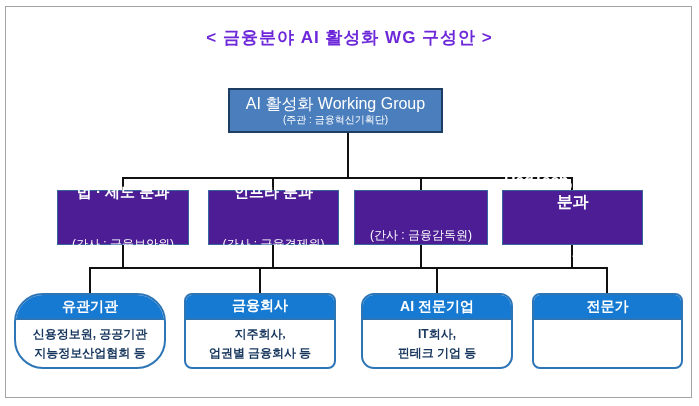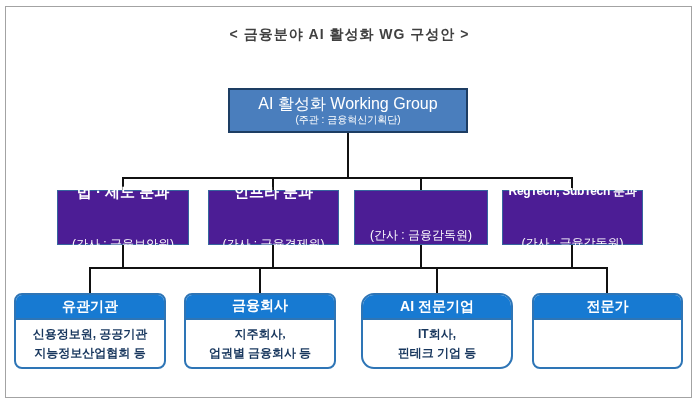--- a/index.html
+++ b/index.html
@@ -12,64 +12,64 @@
   }
   .frame{
     position:absolute;left:5px;top:6px;width:687px;height:392px;
     border:1px solid #a3a3a3;
     box-sizing:border-box;
     pointer-events:none;
   }
   .chart-title{
     position:absolute;top:26px;left:0;width:100%;
     text-align:center;
-    font-size:14px;font-weight:bold;color:#404040;
+    font-size:17px;font-weight:bold;color:#6d28d9;
     letter-spacing:1px;
   }
   .root-box{
-    position:absolute;left:228px;top:88px;width:240px;height:45px;
+    position:absolute;left:228px;top:88px;width:215px;height:45px;
     background:#4a7ebd;border:2px solid #1d3d63;box-sizing:border-box;
     color:#fff;text-align:center;
     display:flex;flex-direction:column;justify-content:center;
     line-height:1.25;
   }
   .root-box .l1{font-size:16px;font-weight:500;}
   .root-box .l2{font-size:10px;}
   .branch{
     position:absolute;top:190px;height:55px;
     background:#4c1d95;border:1px solid #36659e;box-sizing:border-box;
     color:#fff;text-align:center;
     display:flex;flex-direction:column;justify-content:center;
     line-height:1.3;
   }
   .branch .name{font-size:15px;font-weight:600;}
   .branch .sec{font-size:12px;margin-top:36px;}
   .branch.b1{left:57px;width:132px;}
   .branch.b2{left:208px;width:131px;justify-content:center;}
   .branch.b3{left:354px;width:134px;}
   .branch.b4{left:502px;width:141px;}
-  .branch.b4 .name{font-size:12px;letter-spacing:-0.3px;}
+  .branch.b4 .name{font-size:16px;letter-spacing:-0.3px;}
   .card{
     position:absolute;top:293px;height:76px;
     background:#fff;border:2px solid #2e75b6;border-radius:8px;
     box-sizing:border-box;overflow:hidden;
     display:flex;flex-direction:column;
   }
   .card .hd{
     height:23px;flex:0 0 23px;
     background:#177ad2;border-bottom:2px solid #2e75b6;
     color:#fff;font-size:14px;font-weight:bold;
     text-align:center;line-height:22px;
   }
   .card .bd{
     flex:1;display:flex;align-items:center;justify-content:center;
     font-size:12px;font-weight:bold;color:#17365d;
     text-align:center;white-space:pre-line;line-height:1.55;
   }
-  .card.c1{left:14px;width:152px;}
+  .card.c1{left:14px;width:152px;border-radius:29px;}
   .card.c2{left:184px;width:152px;font-family:Liberation Serif, serif;}
   .card.c3{left:361px;width:152px;border-radius:13px;}
   .card.c4{left:532px;width:151px;}
   .line{position:absolute;background:#111;}
   
   .v-root{left:347px;top:133px;width:2px;height:44px;}
   .bus1{left:122px;top:177px;width:451px;height:2px;}
   .d1a{left:122px;top:177px;width:2px;height:13px;}
   .d1b{left:272px;top:177px;width:2px;height:13px;}
   .d1c{left:420px;top:177px;width:2px;height:13px;}

